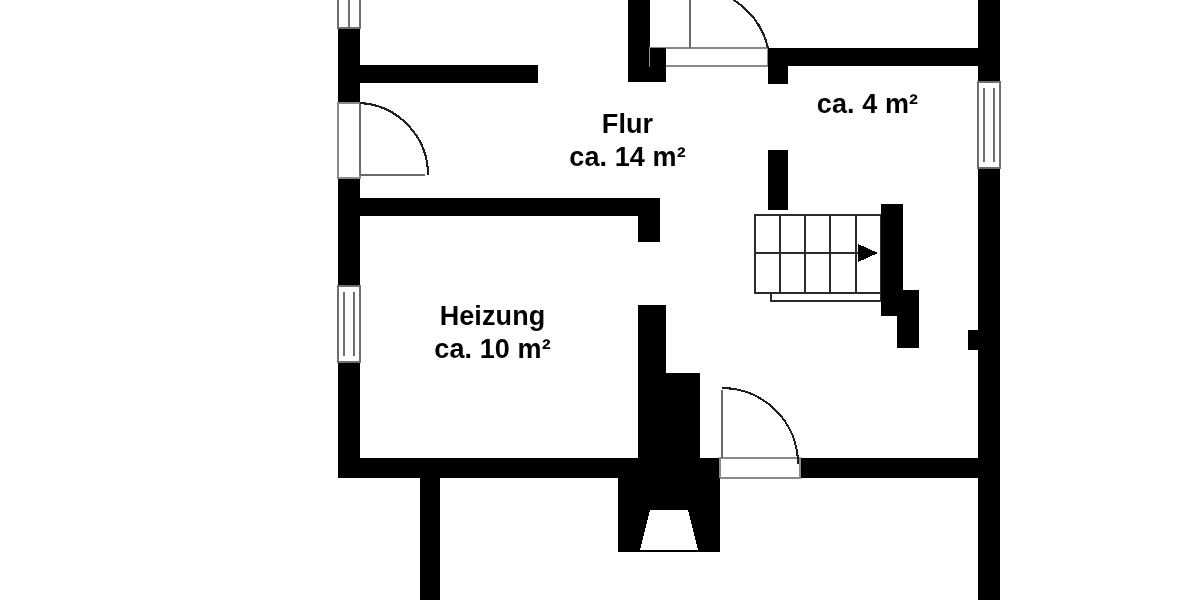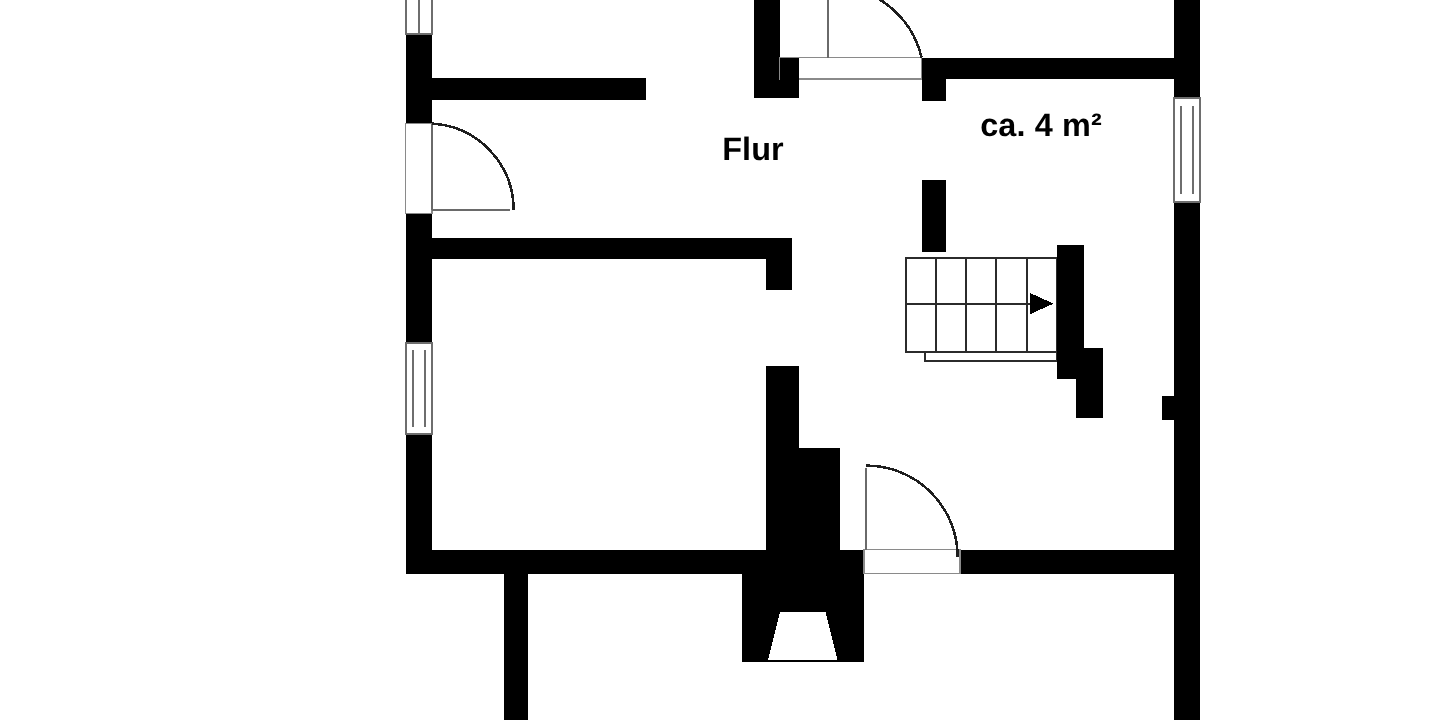--- a/index.html
+++ b/index.html
@@ -151,20 +151,25 @@
     </g>
 
     <rect x="420" y="478" width="20" height="122" fill="#000"></rect>
     <rect x="338" y="458" width="22" height="20" fill="#000"></rect>
     <rect x="700" y="478" width="20" height="44" fill="#000"></rect>
 
   </svg>
 
   <div id="label-flur" class="room-label">
     <span class="rl-name">Flur</span>
+    <span class="rl-area">ca. 14 m²</span>
   </div>
 
   <div id="label-raum" class="room-label">
     <span class="rl-area">ca. 4 m²</span>
   </div>
 
+  <div id="label-heizung" class="room-label">
+    <span class="rl-name">Heizung</span>
+    <span class="rl-area">ca. 10 m²</span>
+  </div>
 
 </div>
 
 </body></html>

